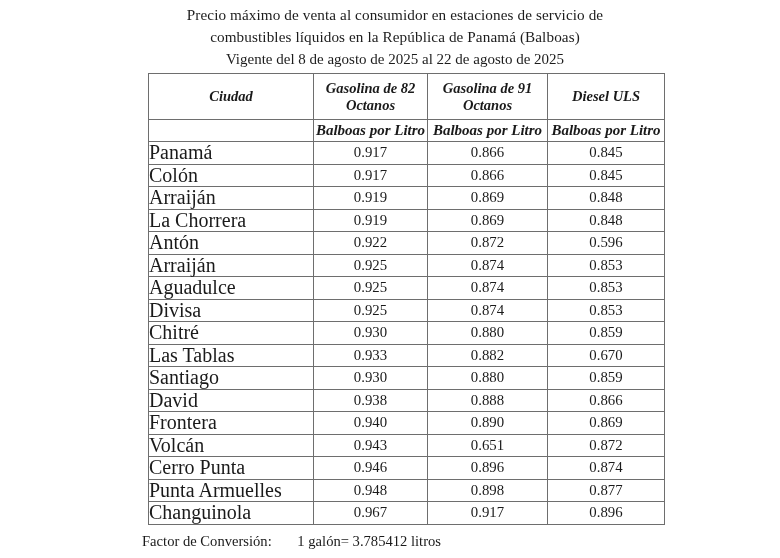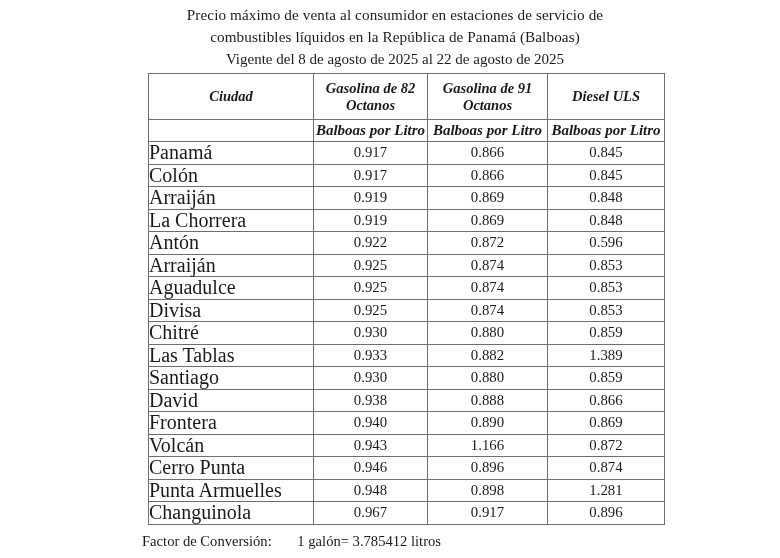--- a/index.html
+++ b/index.html
@@ -221,21 +221,21 @@
           <tr>
             <td class="city">Chitré</td>
             <td class="num">0.930</td>
             <td class="num">0.880</td>
             <td class="num">0.859</td>
           </tr>
           <tr>
             <td class="city">Las Tablas</td>
             <td class="num">0.933</td>
             <td class="num">0.882</td>
-            <td class="num">1.389</td>
+            <td class="num">0.670</td>
           </tr>
           <tr>
             <td class="city">Santiago</td>
             <td class="num">0.930</td>
             <td class="num">0.880</td>
             <td class="num">0.859</td>
           </tr>
           <tr>
             <td class="city">David</td>
             <td class="num">0.938</td>
@@ -244,34 +244,34 @@
           </tr>
           <tr>
             <td class="city">Frontera</td>
             <td class="num">0.940</td>
             <td class="num">0.890</td>
             <td class="num">0.869</td>
           </tr>
           <tr>
             <td class="city">Volcán</td>
             <td class="num">0.943</td>
-            <td class="num">1.166</td>
+            <td class="num">0.651</td>
             <td class="num">0.872</td>
           </tr>
           <tr>
             <td class="city">Cerro Punta</td>
             <td class="num">0.946</td>
             <td class="num">0.896</td>
             <td class="num">0.874</td>
           </tr>
           <tr>
             <td class="city">Punta Armuelles</td>
             <td class="num">0.948</td>
             <td class="num">0.898</td>
-            <td class="num">1.281</td>
+            <td class="num">0.877</td>
           </tr>
           <tr>
             <td class="city">Changuinola</td>
             <td class="num">0.967</td>
             <td class="num">0.917</td>
             <td class="num">0.896</td>
           </tr>
         </tbody>
     </table>
   </div>

